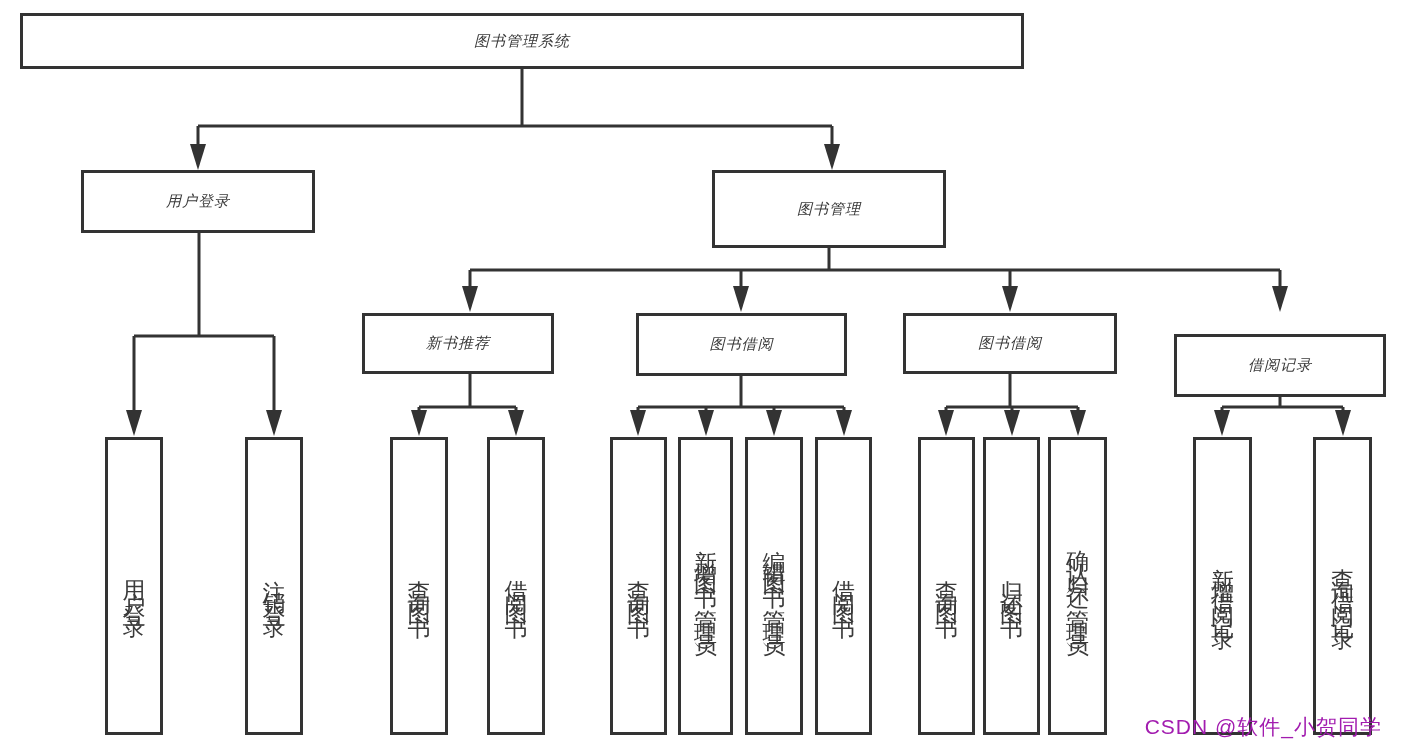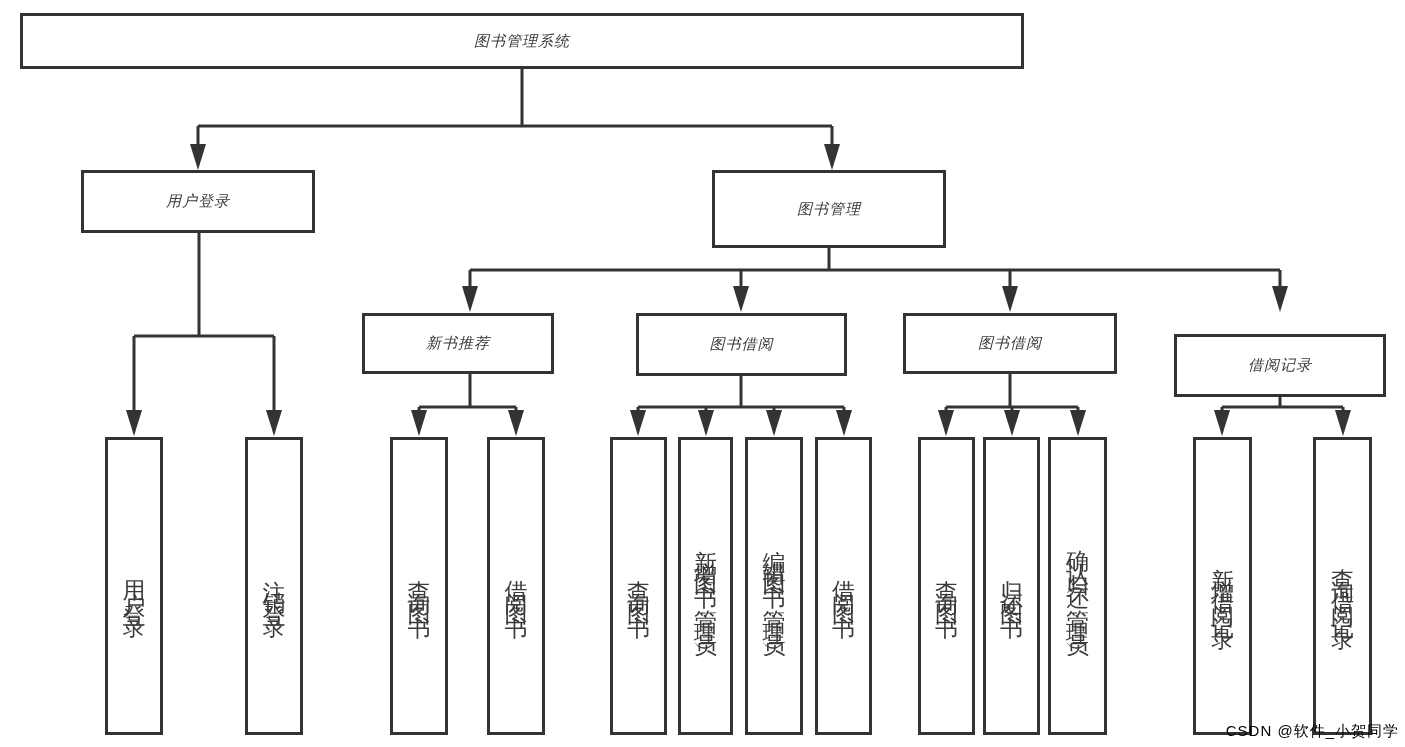--- a/index.html
+++ b/index.html
@@ -24,23 +24,23 @@
   .hbox{font-size:15px;letter-spacing:1px;font-style:italic;}
   .vbox{
     writing-mode:vertical-rl;
     text-orientation:mixed;
     font-size:23px;
     letter-spacing:12px;
     line-height:1;
   }
   .watermark{
     position:absolute;
-    right:6px;bottom:6px;
-    font-size:15px;
-    color:#000000;
+    right:23px;bottom:6px;
+    font-size:21px;
+    color:#a21caf;
     letter-spacing:1px;
     z-index:2;
     white-space:nowrap;
   }
 </style>
 </head>
 <body>
 
 <div class="stage">
 

